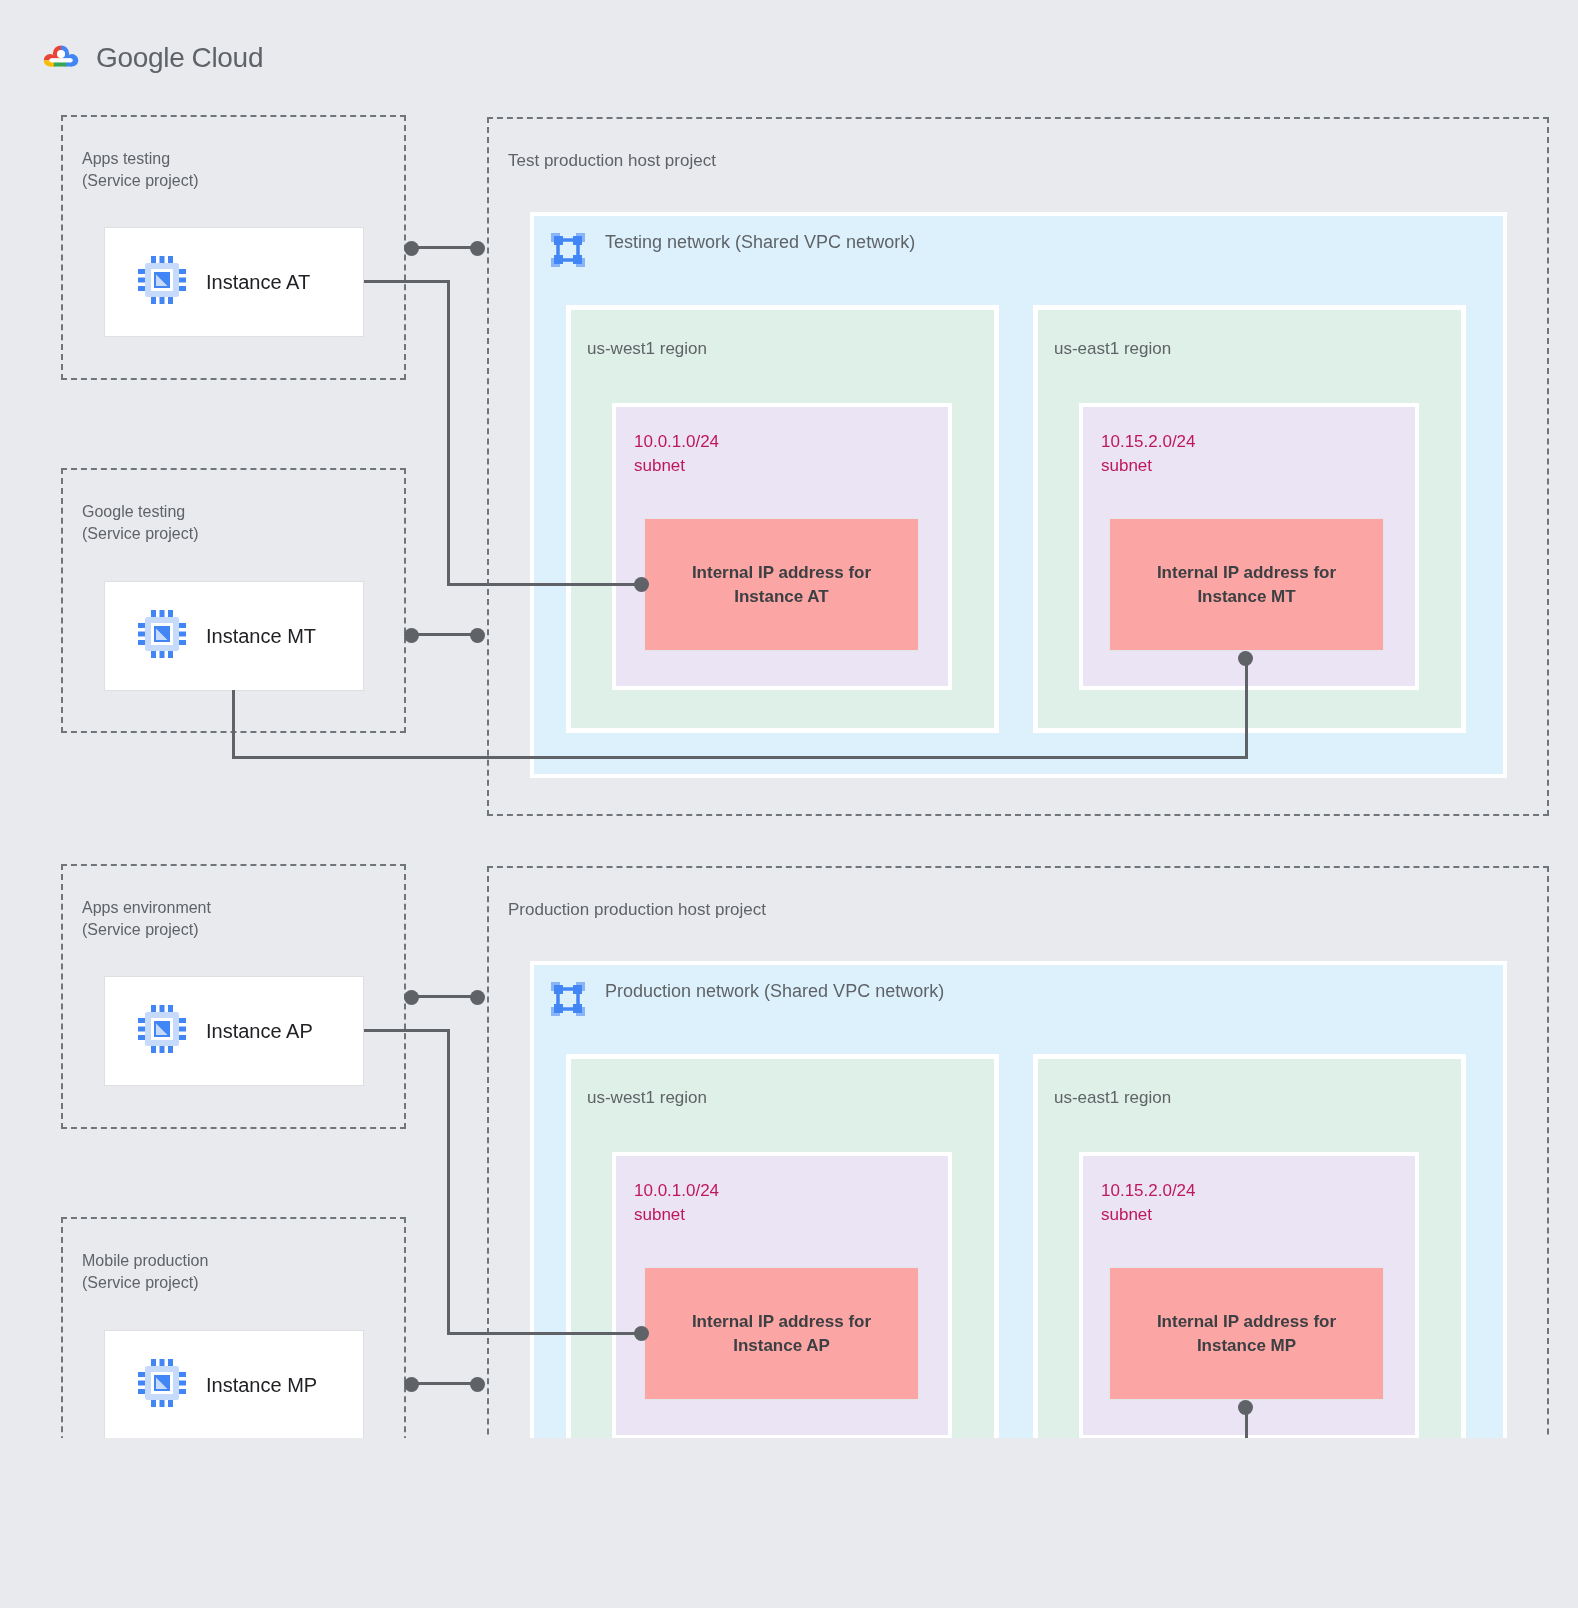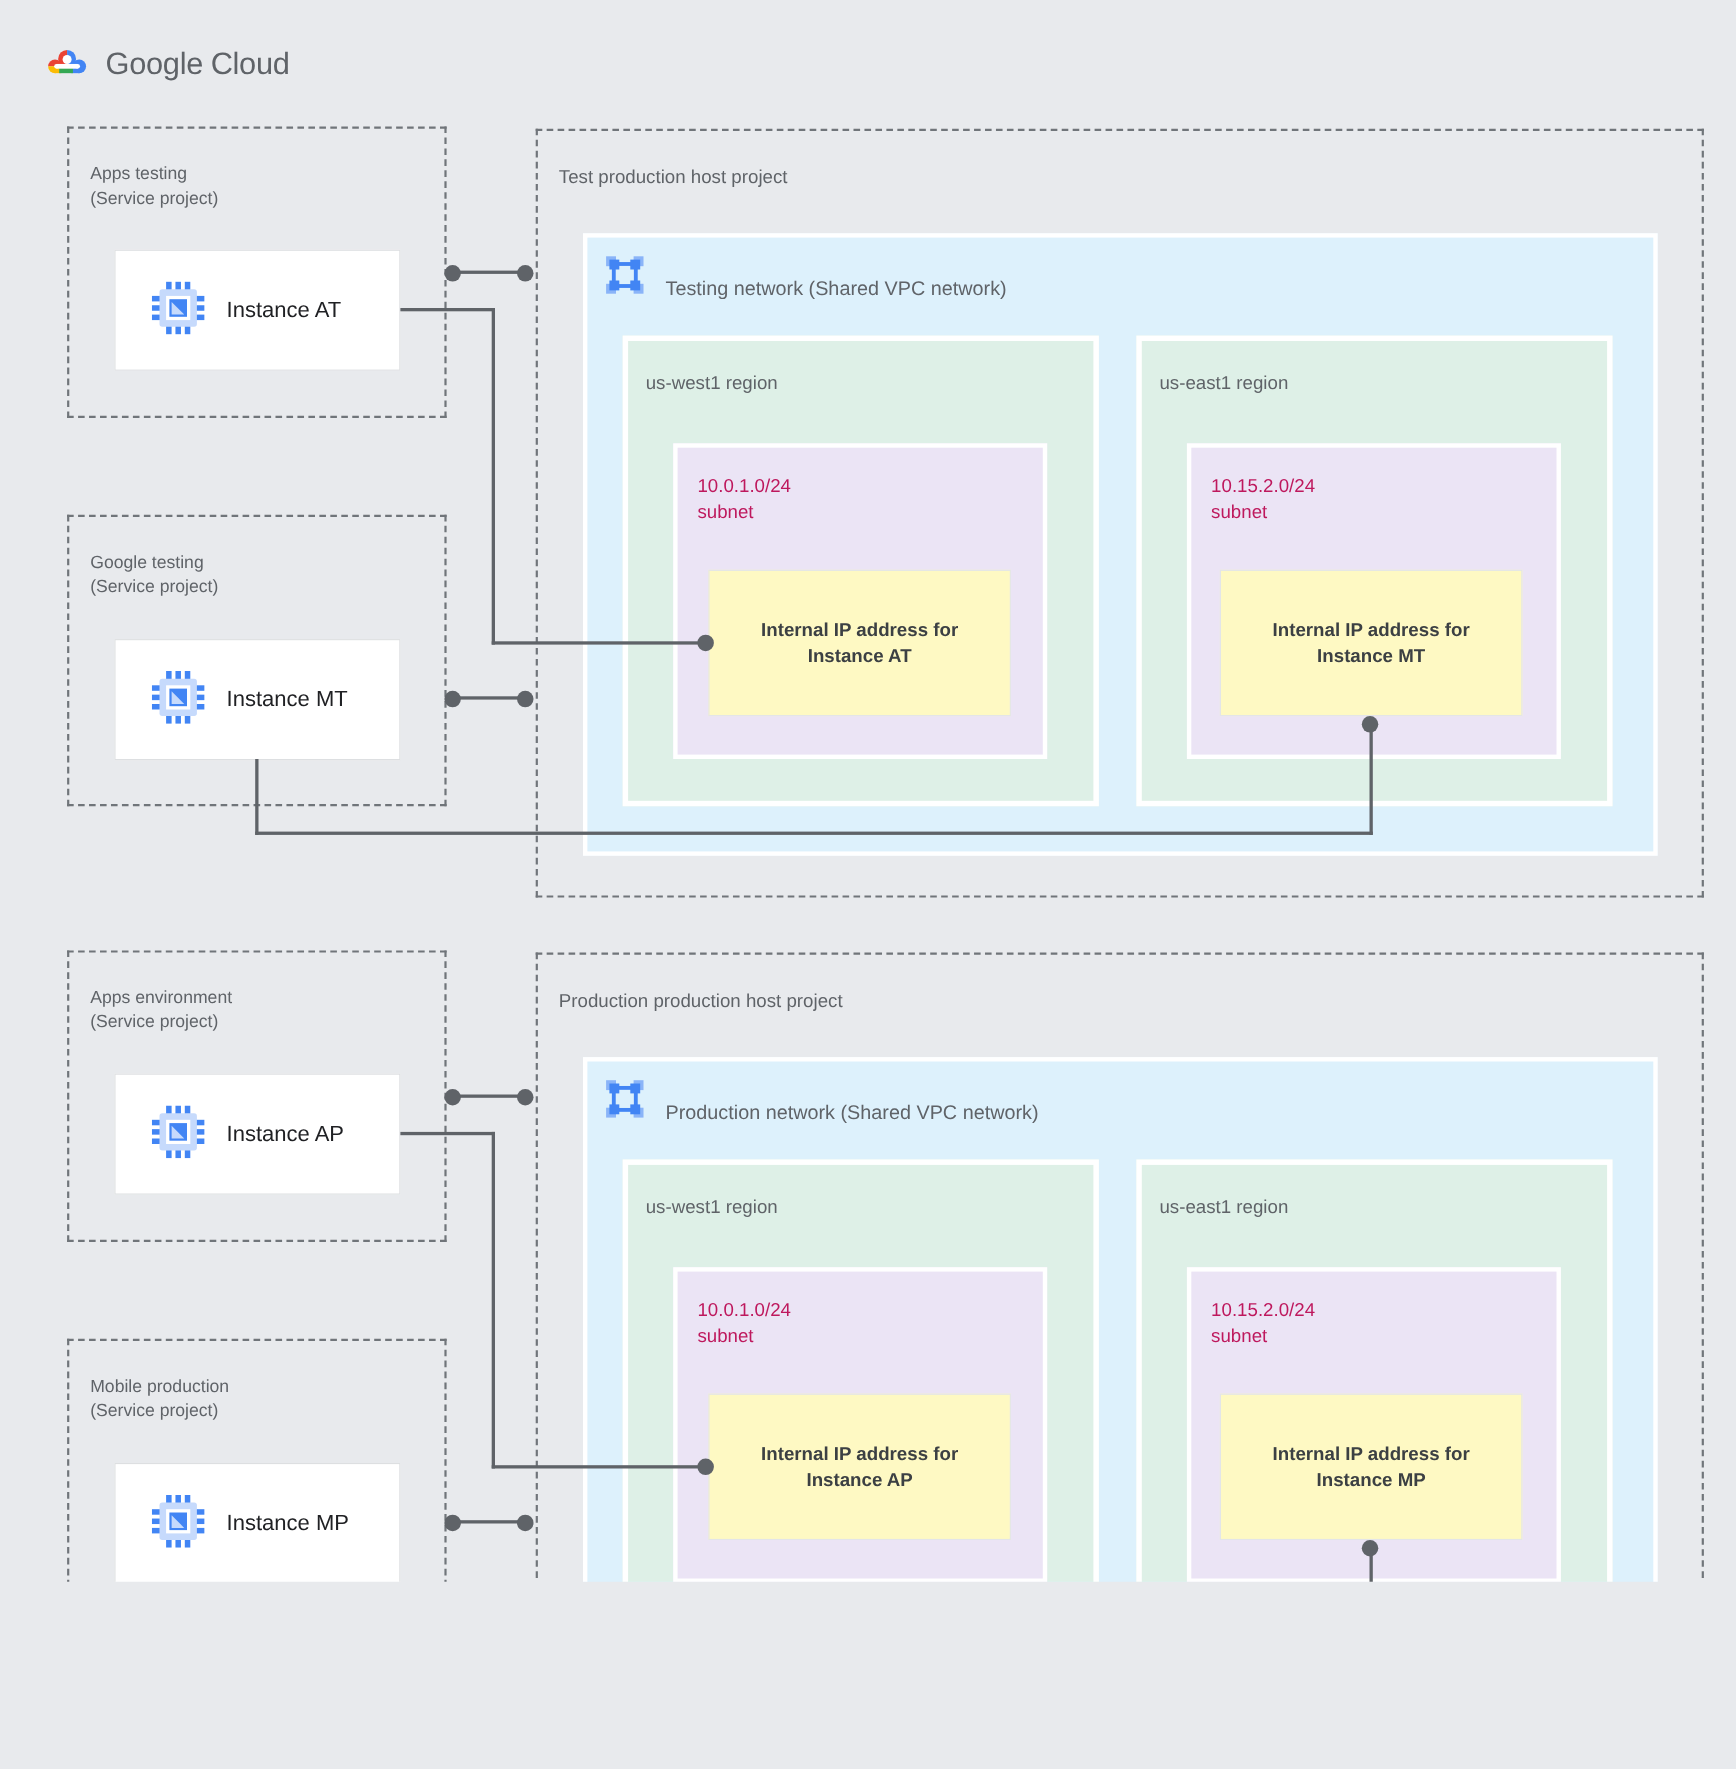--- a/index.html
+++ b/index.html
@@ -18,34 +18,34 @@
 
   .inst-card { position:absolute; width:260px; height:110px; background:#FFFFFF; border:1px solid #DDDFE1;
                box-sizing:border-box; display:flex; align-items:center; padding-left:33px; }
   .inst-label { margin-left:20px; font-size:20px; color:#202124; }
 
   .host-box { position:absolute; left:473px; top:117px; width:1062px; height:699px; border:2px dashed #70757A; box-sizing:border-box; }
   .host-label { position:absolute; left:494px; top:151px; font-size:17px; color:#5F6368; }
 
   .network-box { position:absolute; left:516px; top:212px; width:977px; height:566px; background:#DDF1FC;
                  border:4px solid #FFFFFF; box-sizing:border-box; }
-  .network-header { position:absolute; left:16px; top:16px; display:flex; align-items:flex-end; }
+  .network-header { position:absolute; left:16px; top:16px; display:flex; align-items:flex-start; }
   .network-label { margin-left:19px; font-size:18px; color:#5F6368; }
 
   .region-box { position:absolute; top:305px; width:433px; height:428px; background:#DEF0E7;
                 border:5px solid #FFFFFF; box-sizing:border-box; }
   .region-west { left:552px; } .region-east { left:1019px; }
   .region-label { position:absolute; left:16px; top:29px; font-size:17px; color:#5F6368; }
 
   .subnet-box { position:absolute; top:403px; width:340px; height:287px; background:#EBE4F5;
                 border:4px solid #FFFFFF; box-sizing:border-box; }
   .subnet-west { left:598px; } .subnet-east { left:1065px; }
   .subnet-label { position:absolute; left:18px; top:23px; font-size:17px; line-height:24px; color:#be185d; }
 
-  .ip-box { position:absolute; top:518px; width:275px; height:133px; background:#fef9c3; border:1px solid #E3E5E8;
+  .ip-box { position:absolute; top:518px; width:275px; height:133px; background:#fca5a5; border:1px solid #E3E5E8;
             box-sizing:border-box; display:flex; flex-direction:column; align-items:center; justify-content:center;
             text-align:center; font-size:17px; font-weight:bold; color:#3C4043; line-height:24px; }
   .ip-west { left:630px; } .ip-east { left:1095px; }
 
   .cline { position:absolute; background:#5F6368; }
   .cdot  { position:absolute; width:15px; height:15px; border-radius:50%; background:#5F6368; }
 </style>
 </head>
 <body>
 

